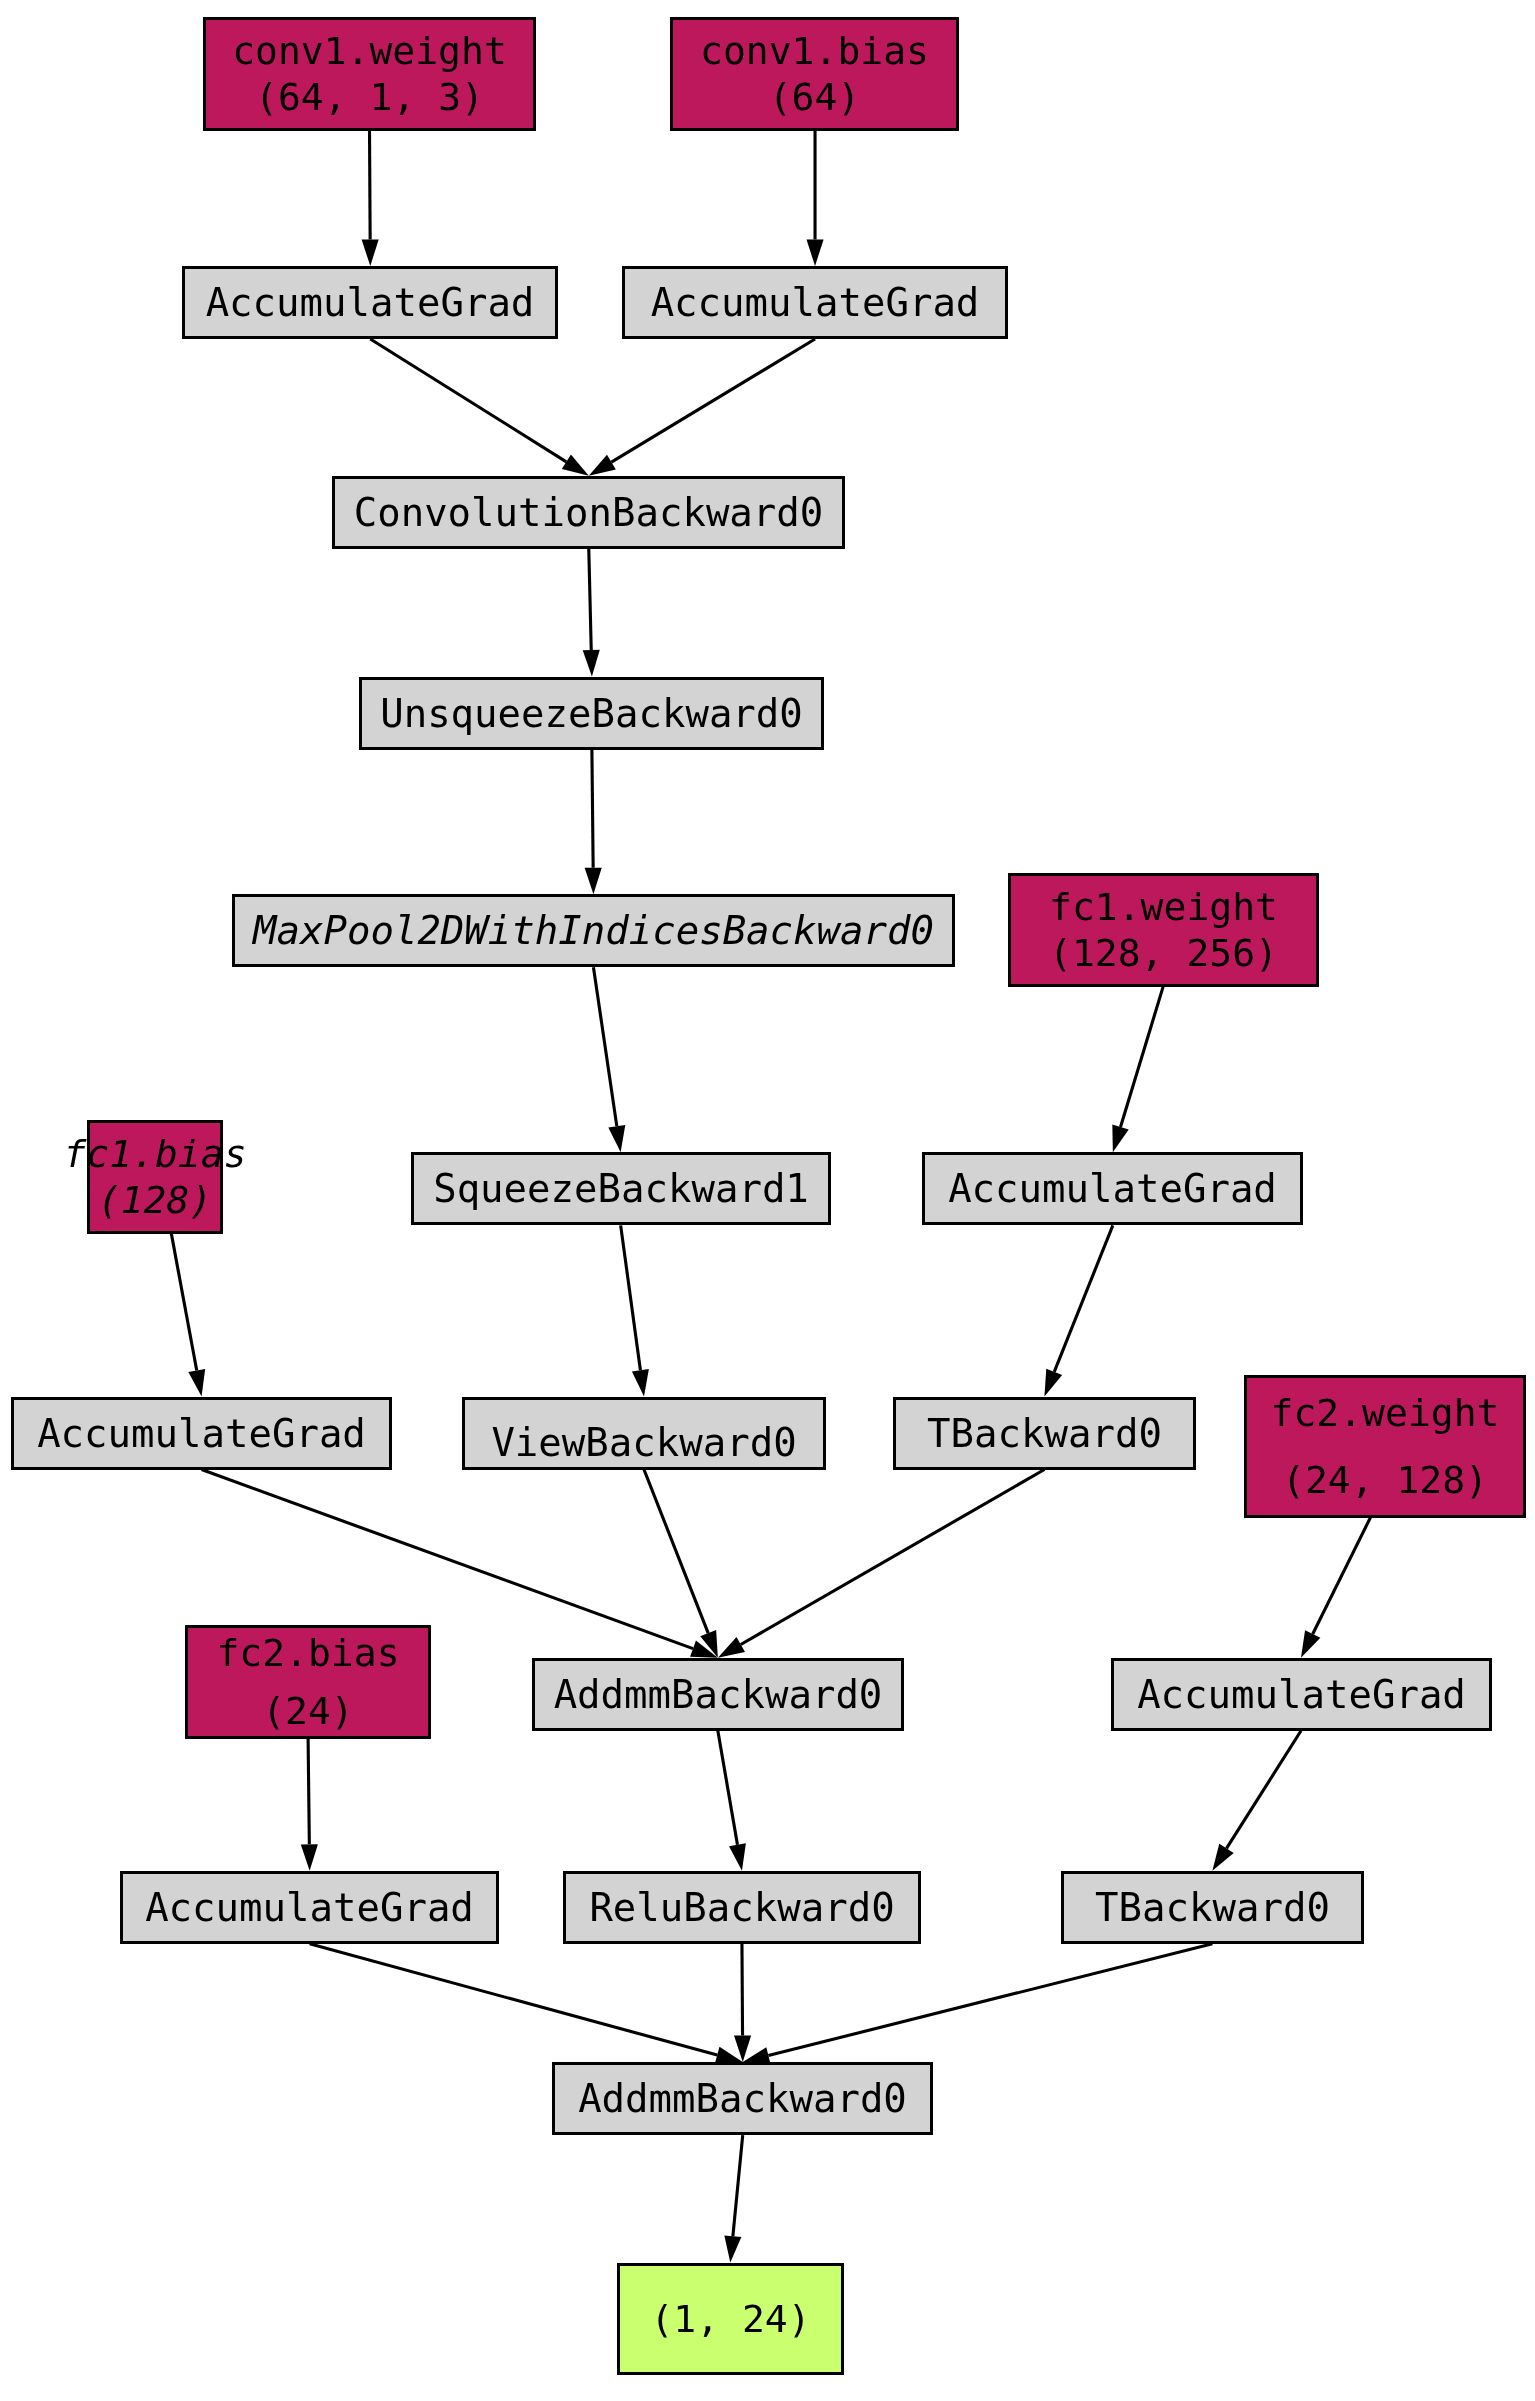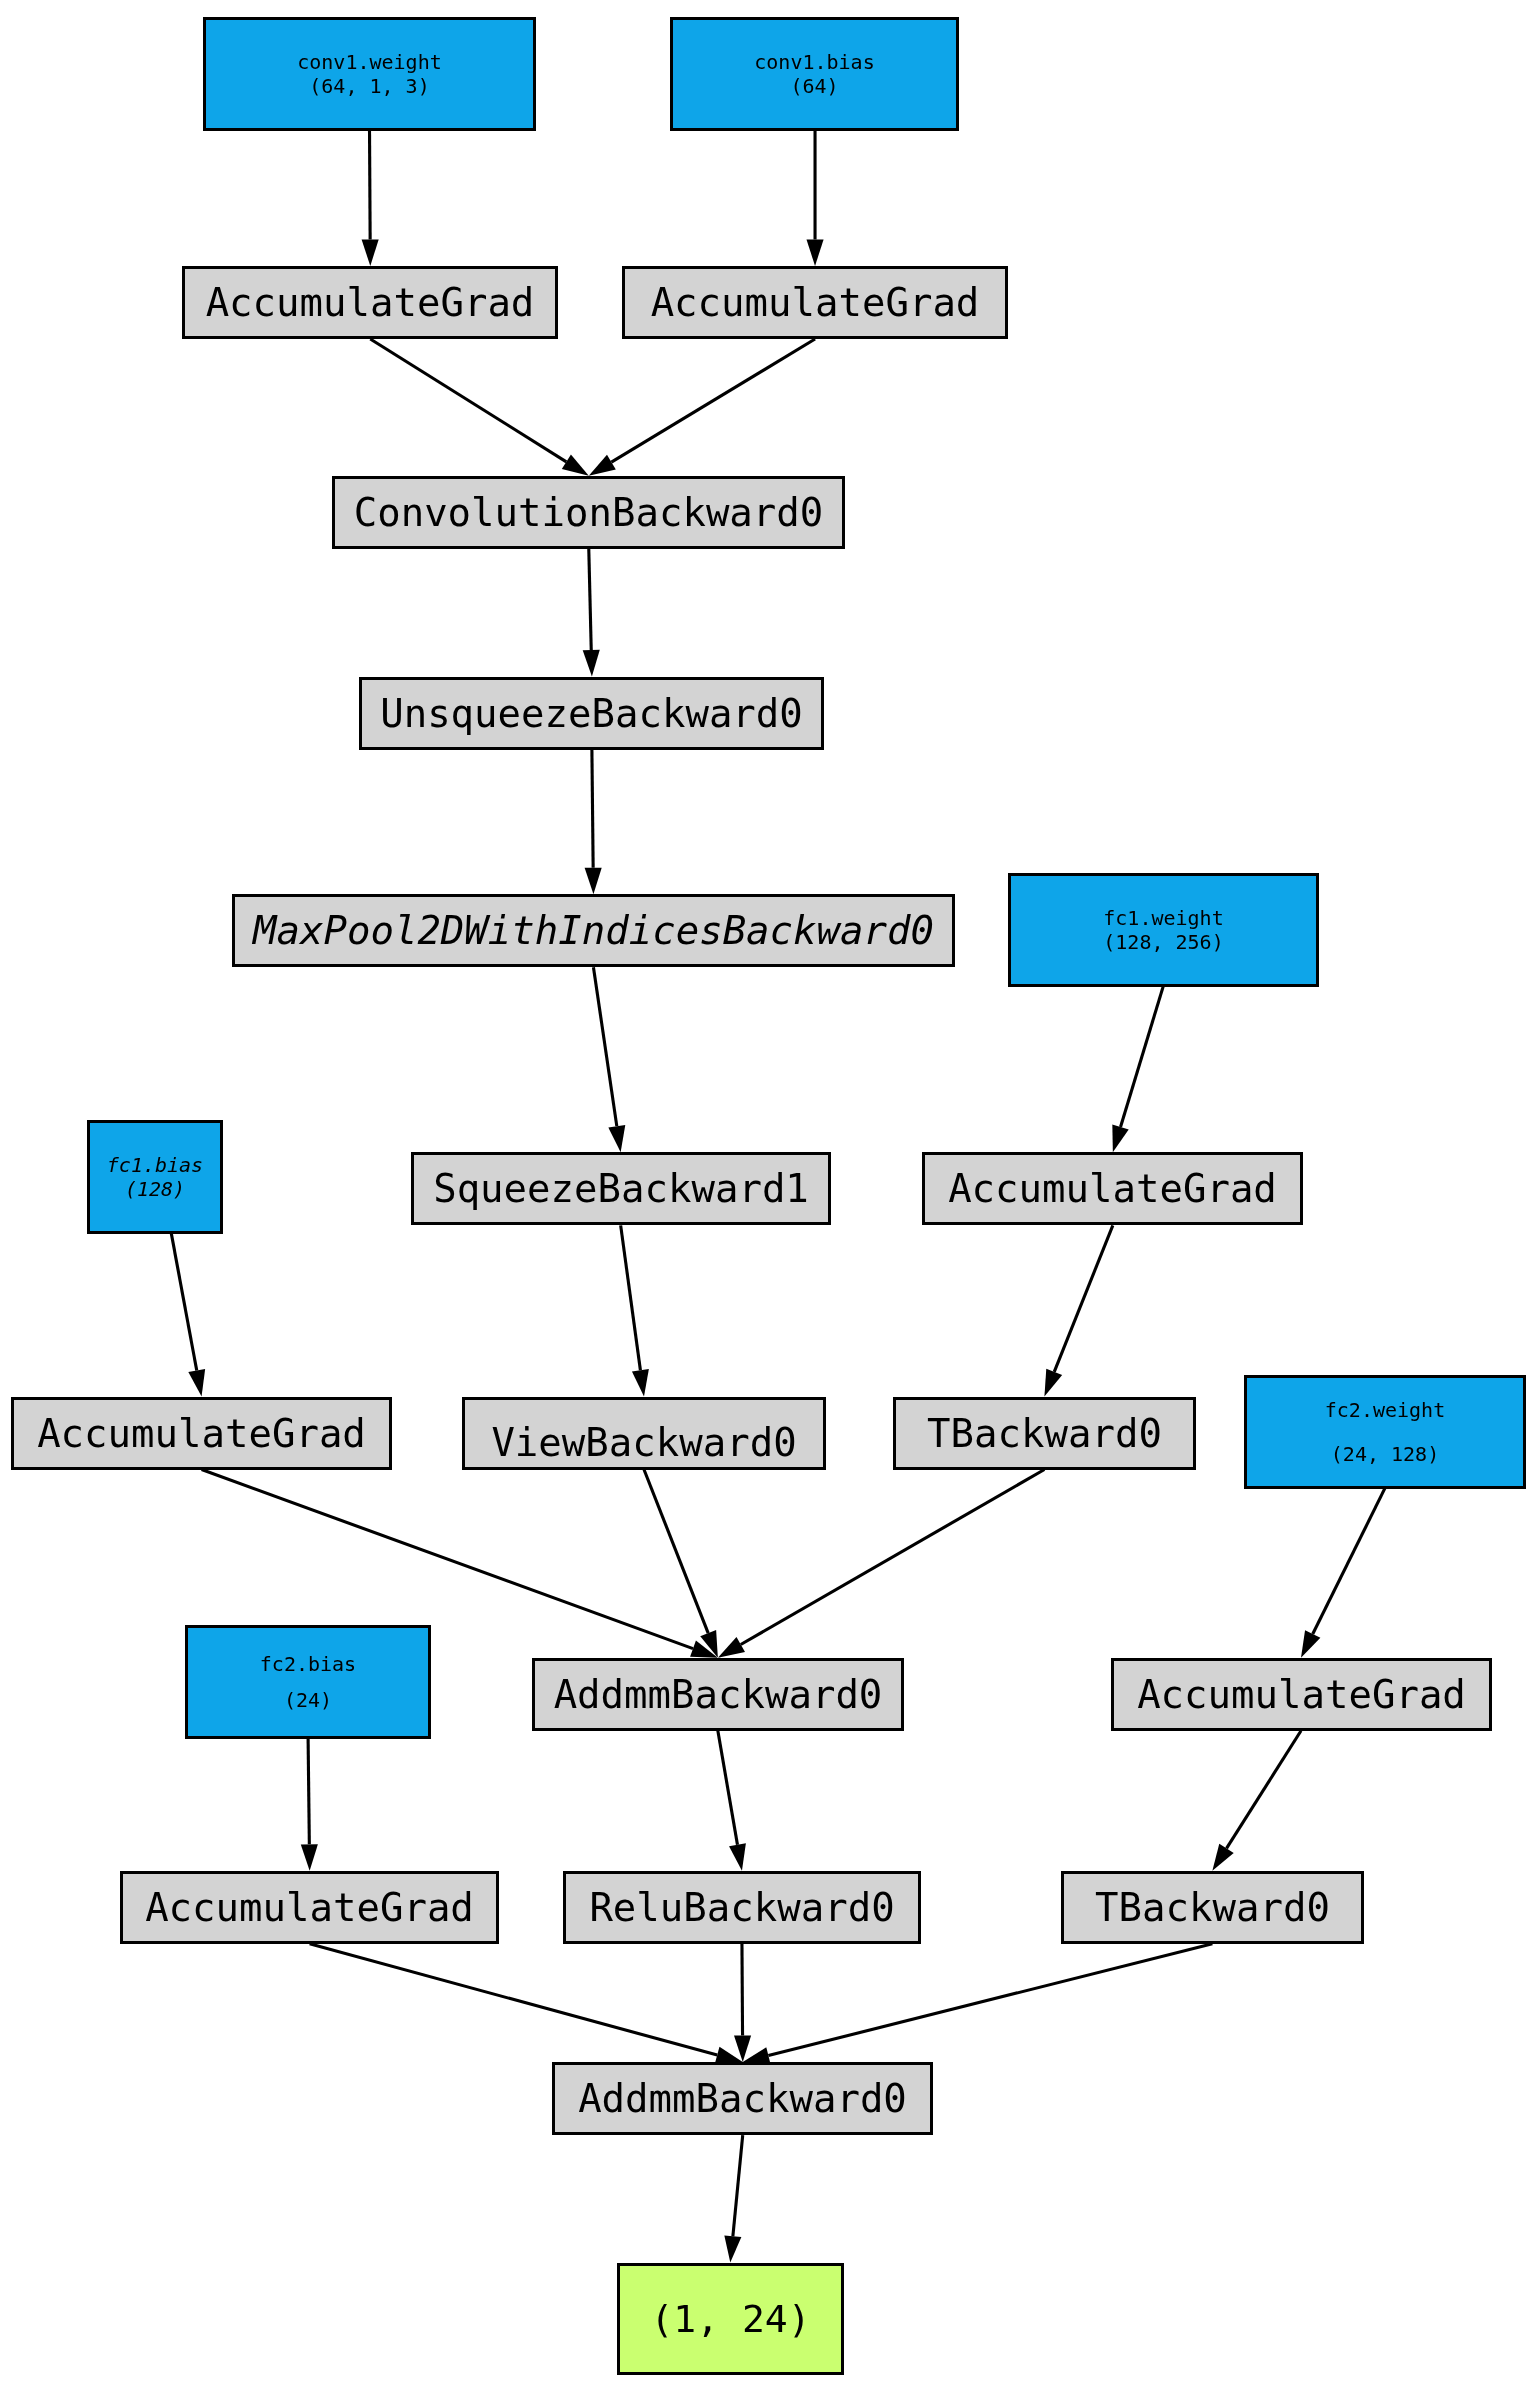--- a/index.html
+++ b/index.html
@@ -35,22 +35,22 @@
     align-items: center;
     justify-content: center;
     font-family: "DejaVu Sans Mono", "Liberation Mono", monospace;
     color: #000000;
     text-align: center;
     line-height: 1.22;
     white-space: pre;
     z-index: 2;
   }
   .node-param {
-    background: #0ea5e9;
-    font-size: 20px;
+    background: #be185d;
+    font-size: 38px;
     text-align: right;
   }
   .node-op {
     background: #d3d3d3;
     font-size: 39px;
   }
   .node-output {
     background: #caff70;
     font-size: 38px;
   }
@@ -158,21 +158,21 @@
       <div class="node node-op" style="left: 332px; top: 476px; width: 513px; height: 73px;"><span class="node-line">ConvolutionBackward0</span></div>
       <div class="node node-op" style="left: 359px; top: 677px; width: 465px; height: 73px;"><span class="node-line">UnsqueezeBackward0</span></div>
       <div class="node node-op" style="left: 232px; top: 894px; width: 723px; height: 73px; font-style: italic;"><span class="node-line">MaxPool2DWithIndicesBackward0</span></div>
       <div class="node node-param" style="left: 1008px; top: 873px; width: 311px; height: 114px;"><span class="node-line">fc1.weight</span><span class="node-line">(128, 256)</span></div>
       <div class="node node-param" style="left: 87px; top: 1120px; width: 136px; height: 114px; font-style: italic;"><span class="node-line">fc1.bias</span><span class="node-line">(128)</span></div>
       <div class="node node-op" style="left: 411px; top: 1152px; width: 420px; height: 73px;"><span class="node-line">SqueezeBackward1</span></div>
       <div class="node node-op" style="left: 922px; top: 1152px; width: 381px; height: 73px;"><span class="node-line">AccumulateGrad</span></div>
       <div class="node node-op" style="left: 11px; top: 1397px; width: 381px; height: 73px;"><span class="node-line">AccumulateGrad</span></div>
       <div class="node node-op" style="left: 462px; top: 1397px; width: 364px; height: 73px; justify-content: flex-end;"><span class="node-line">ViewBackward0</span></div>
       <div class="node node-op" style="left: 893px; top: 1397px; width: 303px; height: 73px;"><span class="node-line">TBackward0</span></div>
-      <div class="node node-param" style="left: 1244px; top: 1375px; width: 282px; height: 114px; gap: 20px;"><span class="node-line">fc2.weight</span><span class="node-line">(24, 128)</span></div>
+      <div class="node node-param" style="left: 1244px; top: 1375px; width: 282px; height: 143px; gap: 20px;"><span class="node-line">fc2.weight</span><span class="node-line">(24, 128)</span></div>
       <div class="node node-param" style="left: 185px; top: 1625px; width: 246px; height: 114px; gap: 11px;"><span class="node-line">fc2.bias</span><span class="node-line">(24)</span></div>
       <div class="node node-op" style="left: 532px; top: 1658px; width: 372px; height: 73px;"><span class="node-line">AddmmBackward0</span></div>
       <div class="node node-op" style="left: 1111px; top: 1658px; width: 381px; height: 73px;"><span class="node-line">AccumulateGrad</span></div>
       <div class="node node-op" style="left: 120px; top: 1871px; width: 379px; height: 73px;"><span class="node-line">AccumulateGrad</span></div>
       <div class="node node-op" style="left: 563px; top: 1871px; width: 358px; height: 73px;"><span class="node-line">ReluBackward0</span></div>
       <div class="node node-op" style="left: 1061px; top: 1871px; width: 303px; height: 73px;"><span class="node-line">TBackward0</span></div>
       <div class="node node-op" style="left: 552px; top: 2062px; width: 381px; height: 73px;"><span class="node-line">AddmmBackward0</span></div>
       <div class="node node-output" style="left: 617px; top: 2263px; width: 227px; height: 112px;"><span class="node-line">(1, 24)</span></div>
     </div>
 </div>

